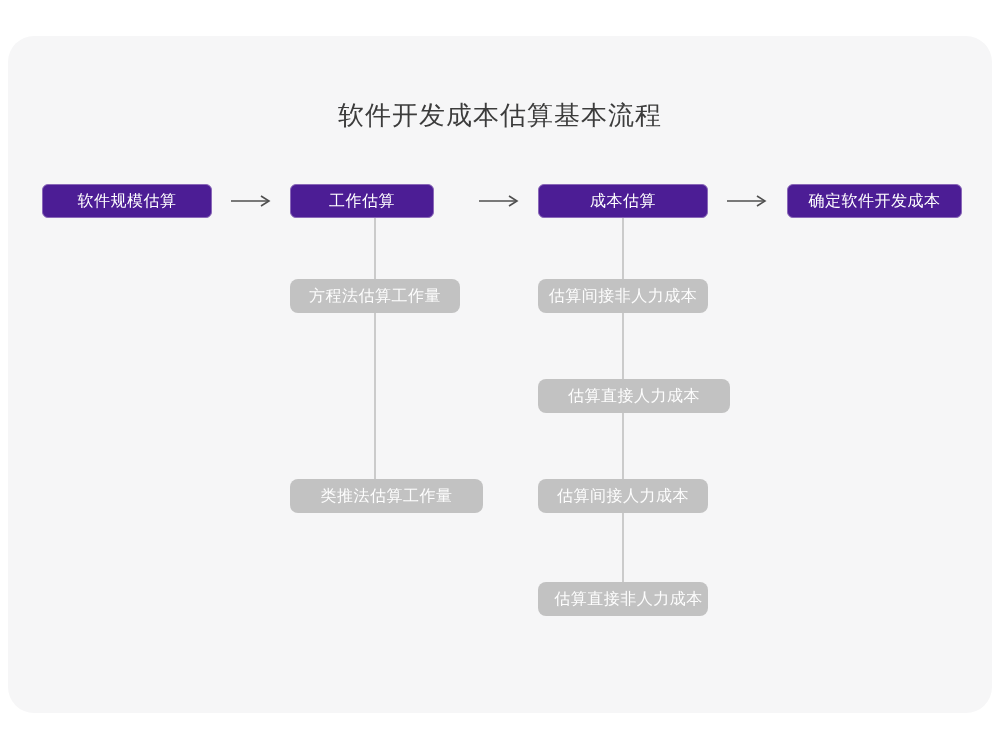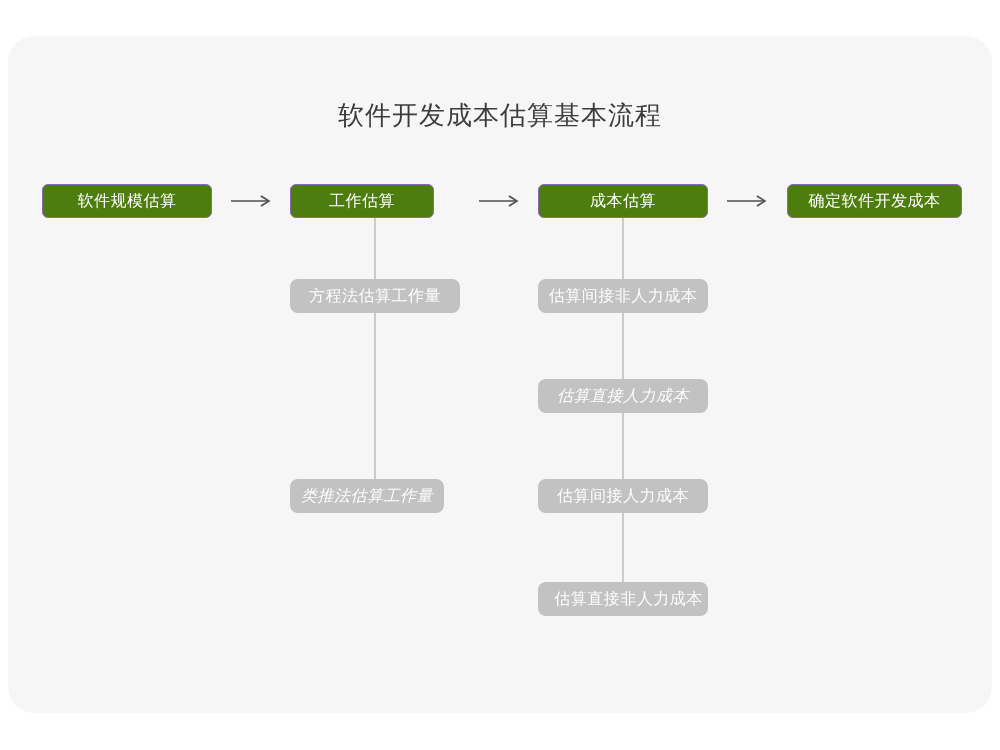--- a/index.html
+++ b/index.html
@@ -37,42 +37,42 @@
     display: flex;
     align-items: center;
     justify-content: center;
     color: #ffffff;
     font-size: 16px;
     letter-spacing: 0.5px;
     box-sizing: border-box;
     white-space: nowrap;
   }
   .node.primary {
-    background: #4d7c0f;
+    background: #4c1d95;
     border: 1px solid #8a68b8;
     border-radius: 6px;
   }
   .node.sub {
     background: #c2c2c2;
     border-radius: 8px;
     color: #fdfdfd;
   }
 
   
   .n-scale { left: 42px;  top: 184px; width: 170px; }
   .n-work  { left: 290px; top: 184px; width: 144px; text-align: center; }
   .n-cost  { left: 538px; top: 184px; width: 170px; }
   .n-final { left: 787px; top: 184px; width: 175px; }
 
   
   .w-1 { left: 290px; top: 279px; width: 170px; }
   .w-2 { left: 290px; top: 379px; width: 170px; }
-  .w-3 { left: 290px; top: 479px; width: 154px; font-style: italic; }
+  .w-3 { left: 290px; top: 479px; width: 193px; }
   .c-1 { left: 538px; top: 279px; width: 170px; font-family: Liberation Serif, serif; }
-  .c-2 { left: 538px; top: 379px; width: 170px; font-style: italic; }
+  .c-2 { left: 538px; top: 379px; width: 192px; }
   .c-3 { left: 538px; top: 479px; width: 170px; }
   .c-4 { left: 538px; top: 582px; width: 170px; padding-left: 11px; }
 
   .arrow {
     position: absolute;
     top: 194px;
     width: 44px; height: 14px;
   }
   .a-1 { left: 229px; }
   .a-2 { left: 477px; }

